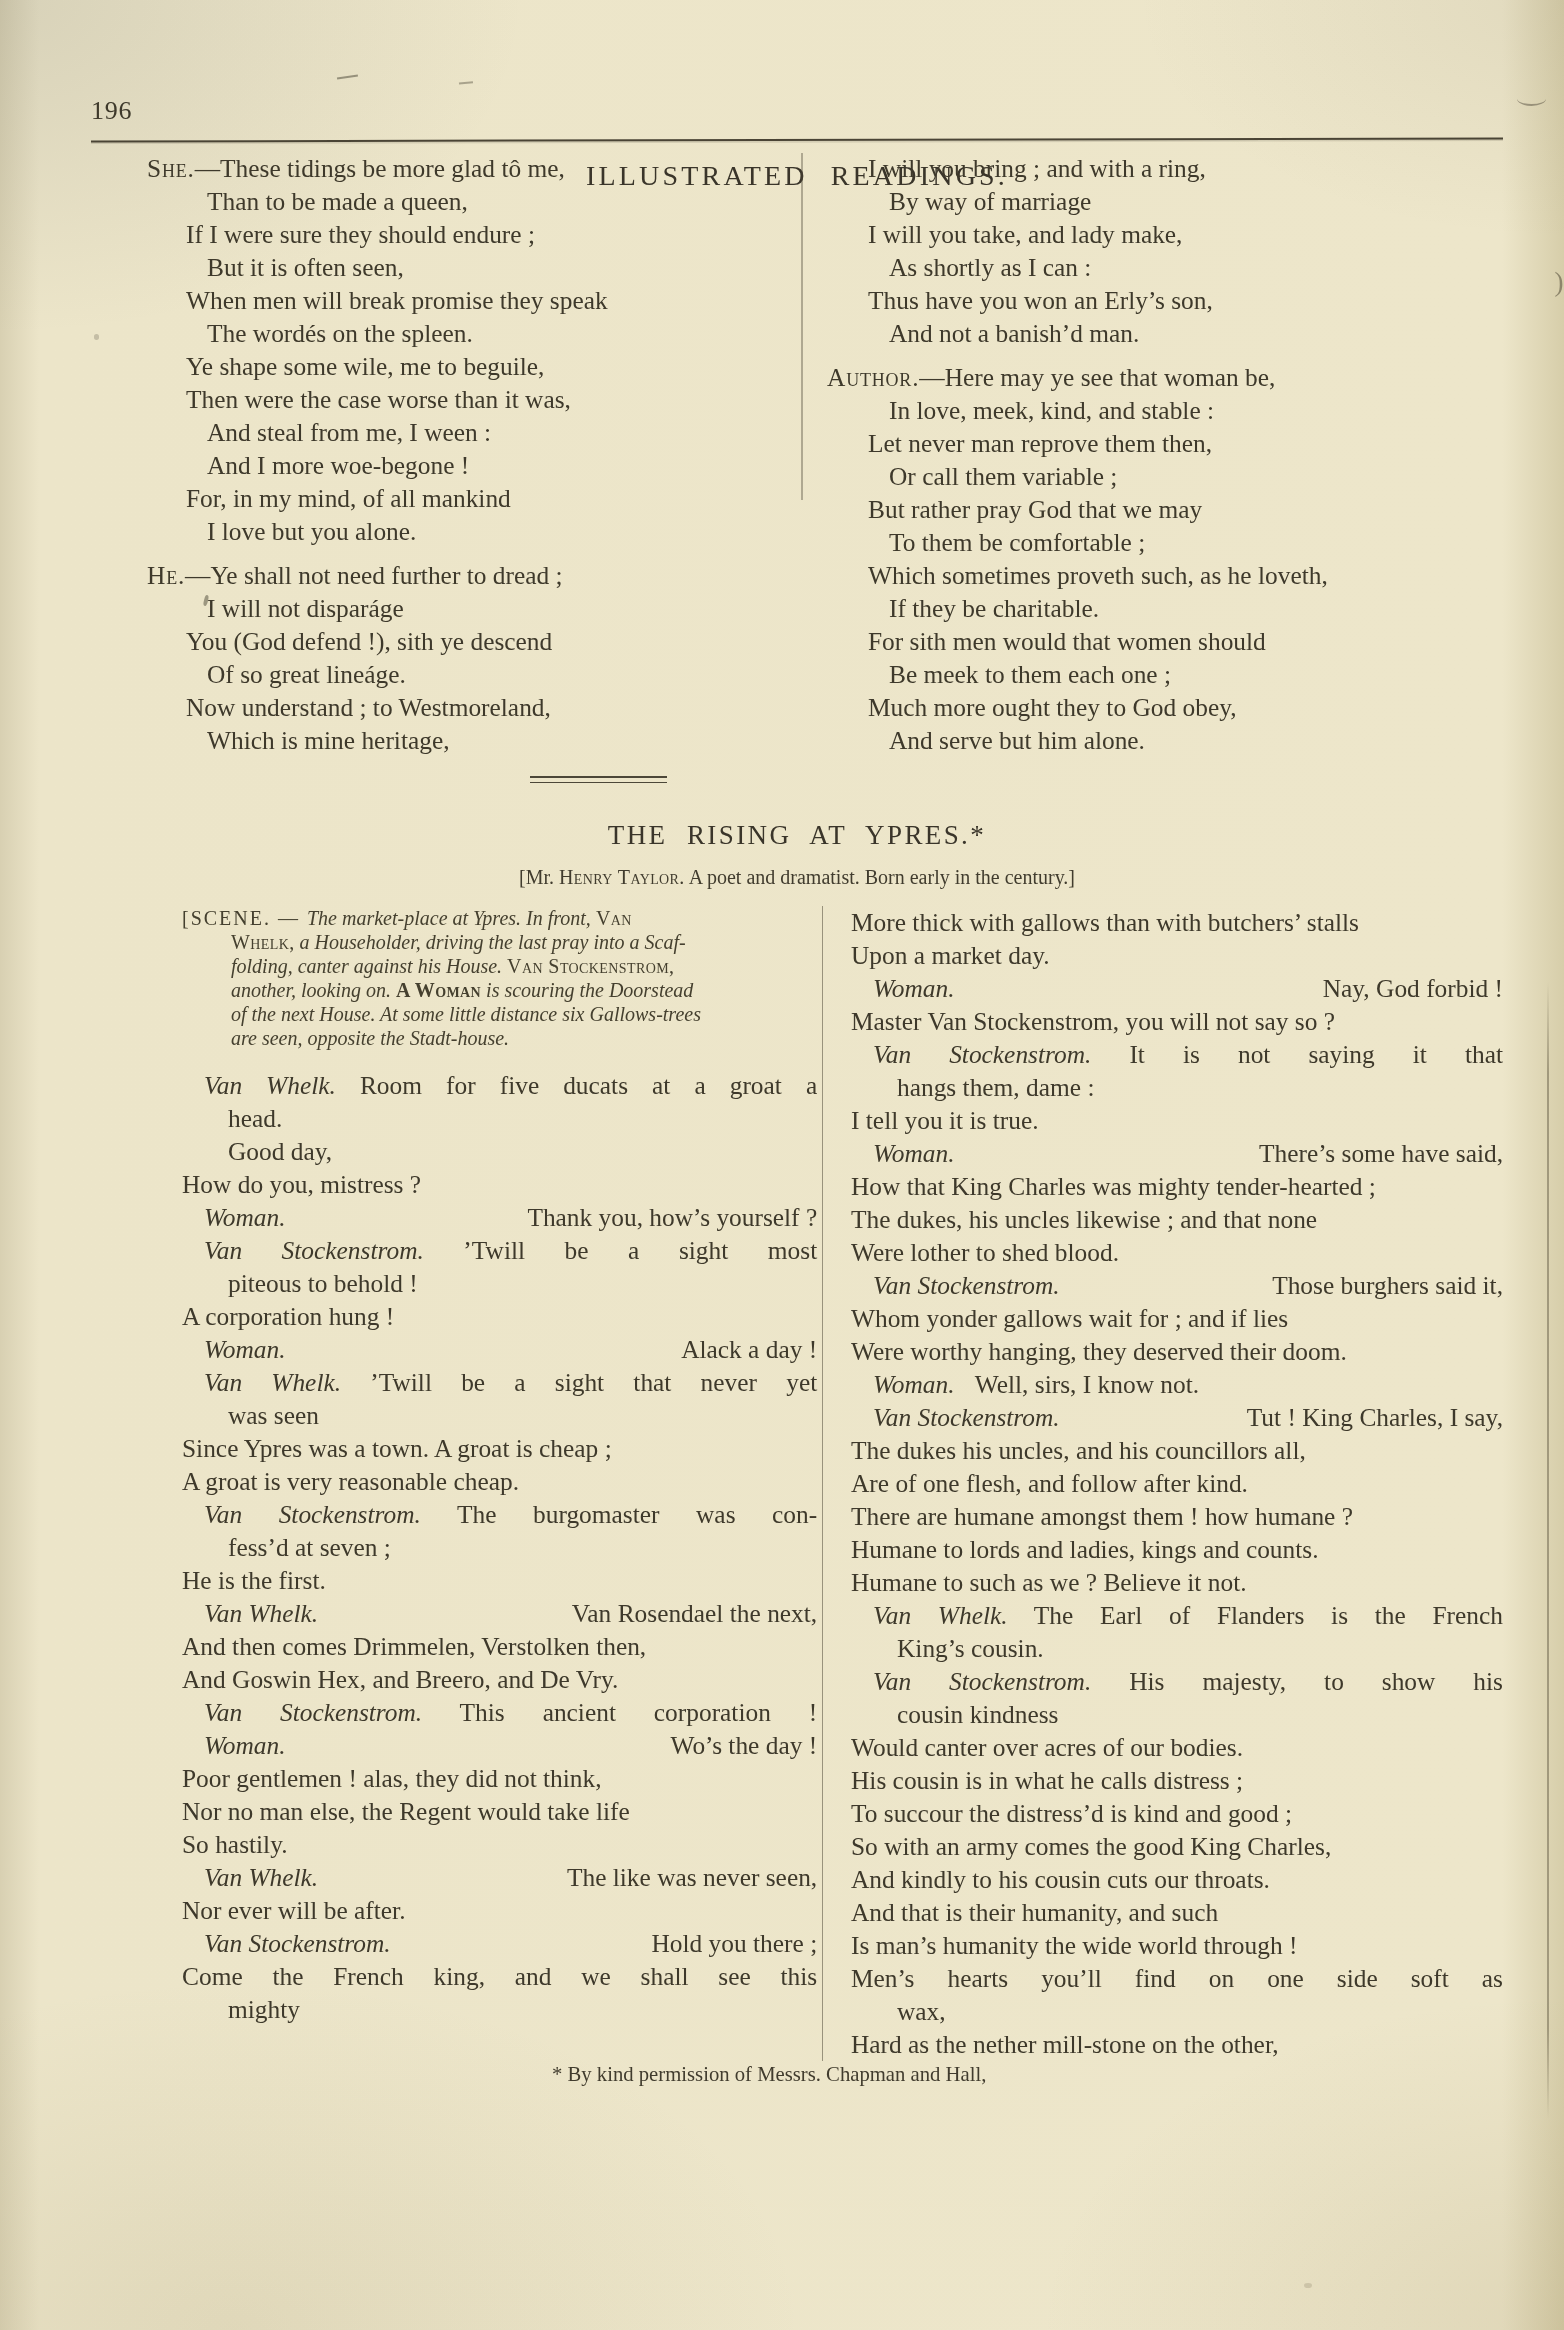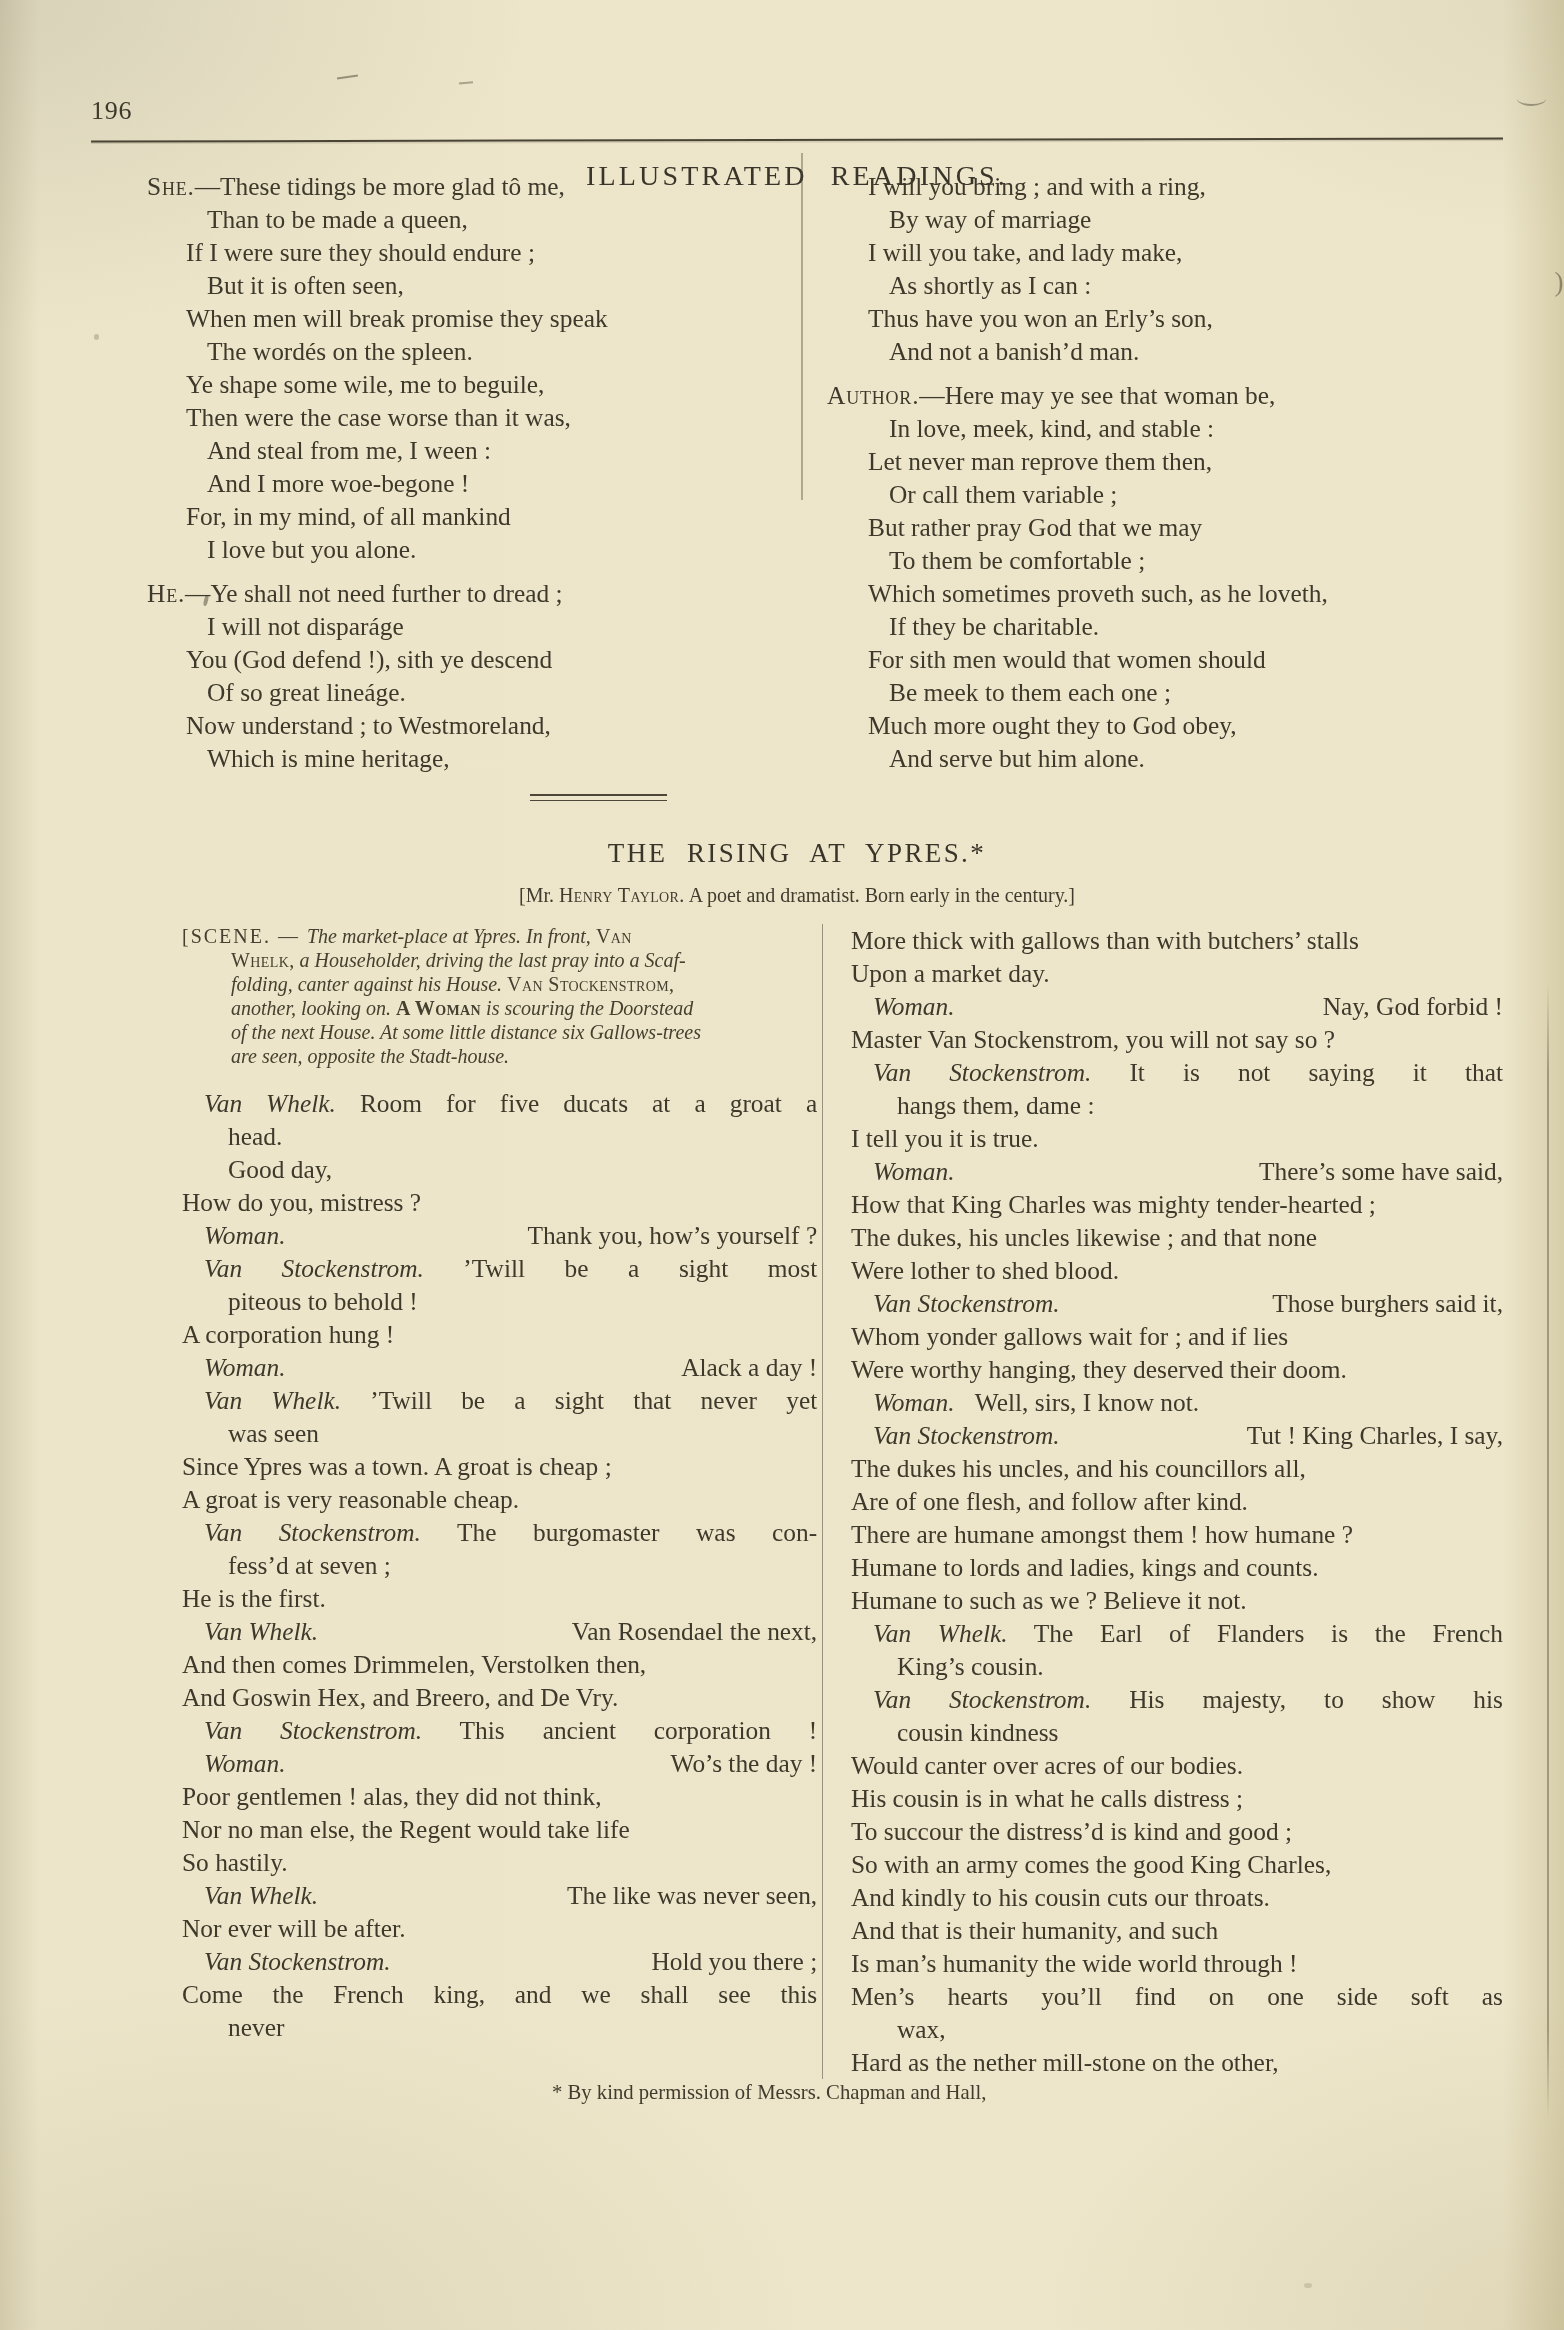--- a/index.html
+++ b/index.html
@@ -22,21 +22,21 @@
       #ebe4c7;
   }
   
   .header{position:relative;padding-top:96px;height:33px;}
   .page-number{font-size:26px;letter-spacing:0.8px;}
   .header-title{position:absolute;left:0;right:0;top:160px;text-align:center;
     font-size:28px;letter-spacing:3.2px;word-spacing:12.7px;color:#3a352a;}
   .header-rule{margin-top:10.3px;height:2.4px;background:#4a4435;transform:rotate(-0.12deg);
     box-shadow:0 1.6px 0 rgba(74,68,53,0.15);}
   
-  .poem-wrap{position:relative;display:flex;padding-top:28px;font-size:25.4px;}
+  .poem-wrap{position:relative;display:flex;padding-top:10px;font-size:25.4px;}
   .poem-col{line-height:33px;}
   .poem-col.left{width:712px;}
   .poem-col.right{flex:1;}
   .poem-vrule{position:absolute;left:710px;top:11px;width:1.6px;height:347px;
     background:rgba(74,68,52,0.38);}
   .stanza + .stanza{margin-top:11px;}
   .pl{white-space:nowrap;}
   .pl.pspk{margin-left:0;}
   .pl.p0{margin-left:40px;}
   .pl.p1{margin-left:60px;}
@@ -209,21 +209,21 @@
           <div class="dl sb">
             <span class="spk">Van Whelk.</span>
             <span class="rt">The like was never seen,</span>
           </div>
           <div class="dl flush"><span class="dt">Nor ever will be after.</span></div>
           <div class="dl sb">
             <span class="spk">Van Stockenstrom.</span>
             <span class="rt">Hold you there ;</span>
           </div>
           <div class="dl fillflush"><span class="dt">Come the French king, and we shall see this</span></div>
-          <div class="dl wrap"><span class="dt">never</span></div>
+          <div class="dl wrap"><span class="dt">mighty</span></div>
         </div>
     </div>
     <div class="play-right">
       <div class="dialogue" style="margin-top:0">
           <div class="dl flush"><span class="dt">More thick with gallows than with butchers’ stalls</span></div>
           <div class="dl flush"><span class="dt">Upon a market day.</span></div>
           <div class="dl sb">
             <span class="spk">Woman.</span>
             <span class="rt">Nay, God forbid !</span>
           </div>

